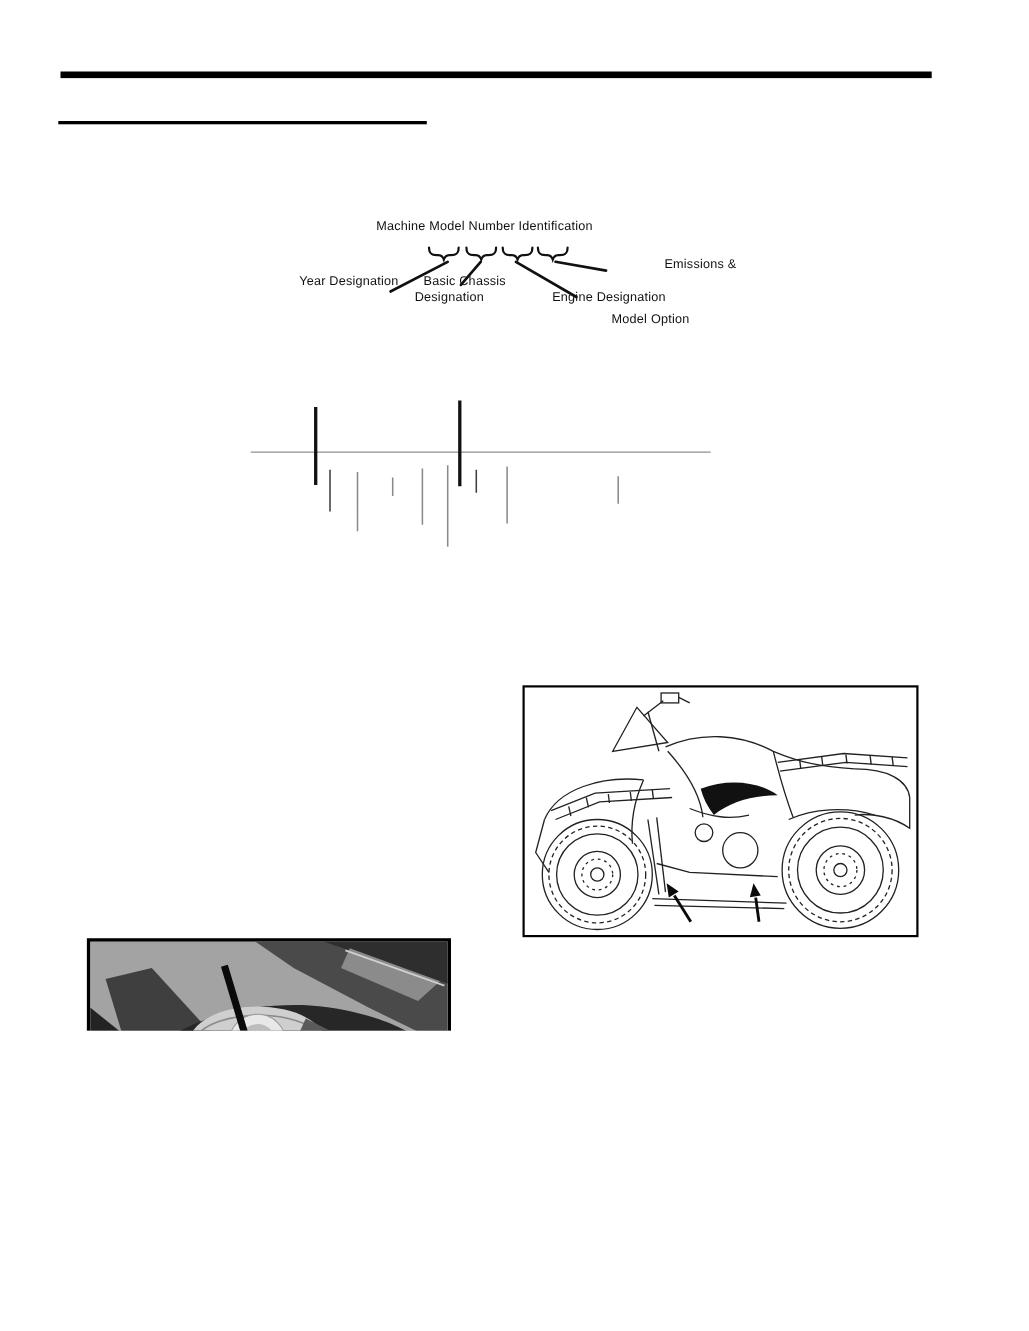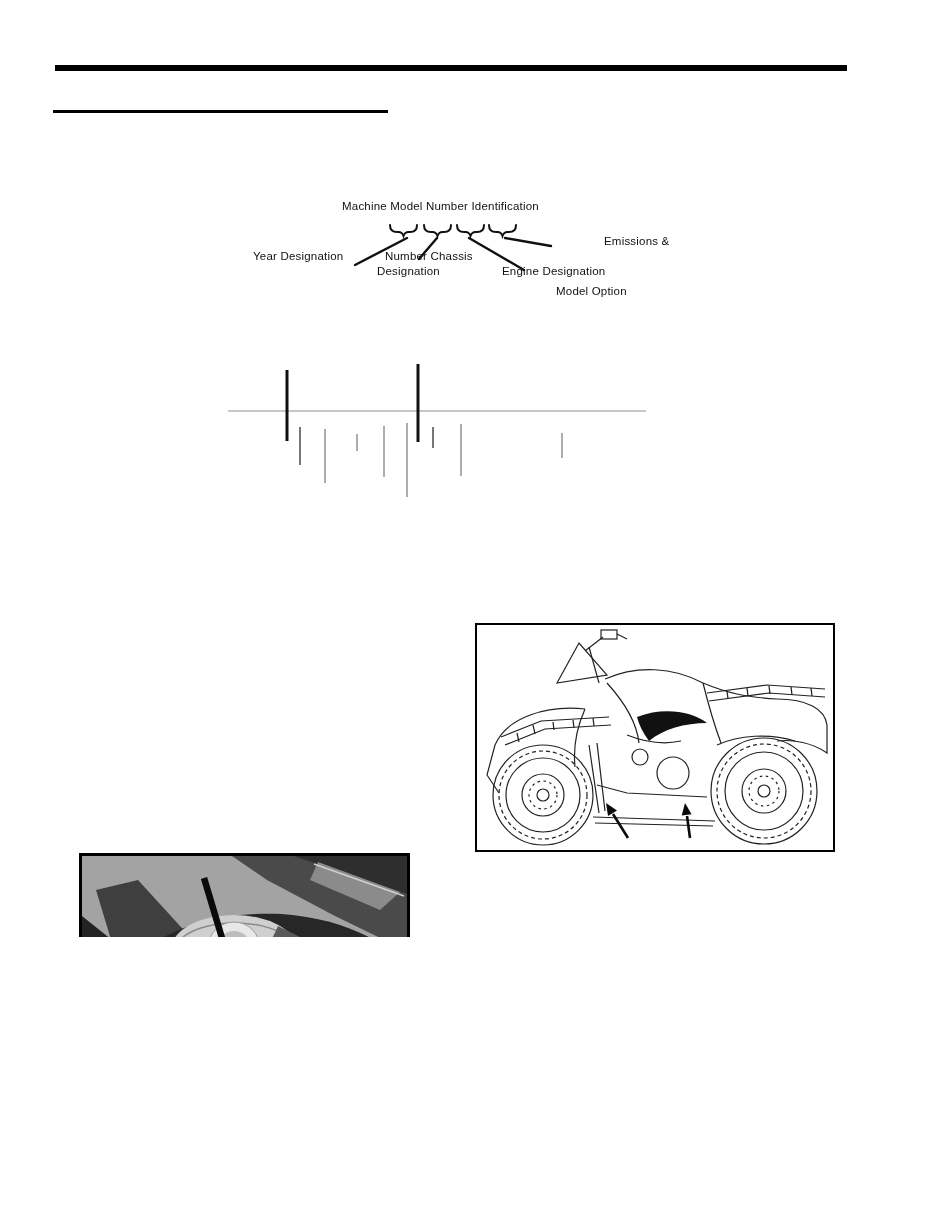--- a/index.html
+++ b/index.html
@@ -16,21 +16,21 @@
   .rule-bottom{left:113px;top:1133px;width:585px;height:5px;}
   .heading-underline{position:absolute;left:53px;top:110px;width:335px;height:3px;background:#000;}
 
   
   .md-title{
     position:absolute;left:342px;top:200px;
     font-size:11.5px;letter-spacing:.2px;white-space:nowrap;
   }
   .md-overlay{position:absolute;left:255px;top:195px;}
   .md-label{position:absolute;font-size:11.5px;letter-spacing:.2px;white-space:nowrap;}
-  .lbl-year{left:253px;top:250px;}
+  .lbl-year{left:272px;top:250px;}
   .lbl-chassis1{left:385px;top:250px;}
   .lbl-chassis2{left:377px;top:265px;}
   .lbl-emis1{left:556px;top:235px;padding-left:48px;}
   .lbl-emis2{left:556px;top:250px;margin-top:35px;}
   .lbl-engine{left:502px;top:265px;}
 
   
   .vin-diagram{position:absolute;left:225px;top:360px;}
 
   
@@ -59,21 +59,21 @@
     </g>
     <g stroke="#111" stroke-width="2.4" stroke-linecap="round">
       <line x1="152" y1="43" x2="100" y2="70"></line>
       <line x1="182" y1="43" x2="164" y2="64"></line>
       <line x1="214" y1="43" x2="269" y2="75"></line>
       <line x1="250" y1="43" x2="296" y2="51"></line>
     </g>
   </svg>
 
   <div class="md-label lbl-year">Year Designation</div>
-  <div class="md-label lbl-chassis1">Number Chassis</div>
+  <div class="md-label lbl-chassis1">Basic Chassis</div>
   <div class="md-label lbl-chassis2">Designation</div>
   <div class="md-label lbl-emis1">Emissions &amp;</div>
   <div class="md-label lbl-emis2">Model Option</div>
   <div class="md-label lbl-engine">Engine Designation</div>
 
   <svg class="vin-diagram" width="425" height="140" viewBox="0 0 425 140">
     <line x1="3" y1="51" x2="421" y2="51" stroke="#8f8f8f" stroke-width="1.2"></line>
     <line x1="62" y1="10" x2="62" y2="81" stroke="#111" stroke-width="3"></line>
     <line x1="193" y1="4" x2="193" y2="82" stroke="#111" stroke-width="3"></line>
     <g stroke-width="1.4">

